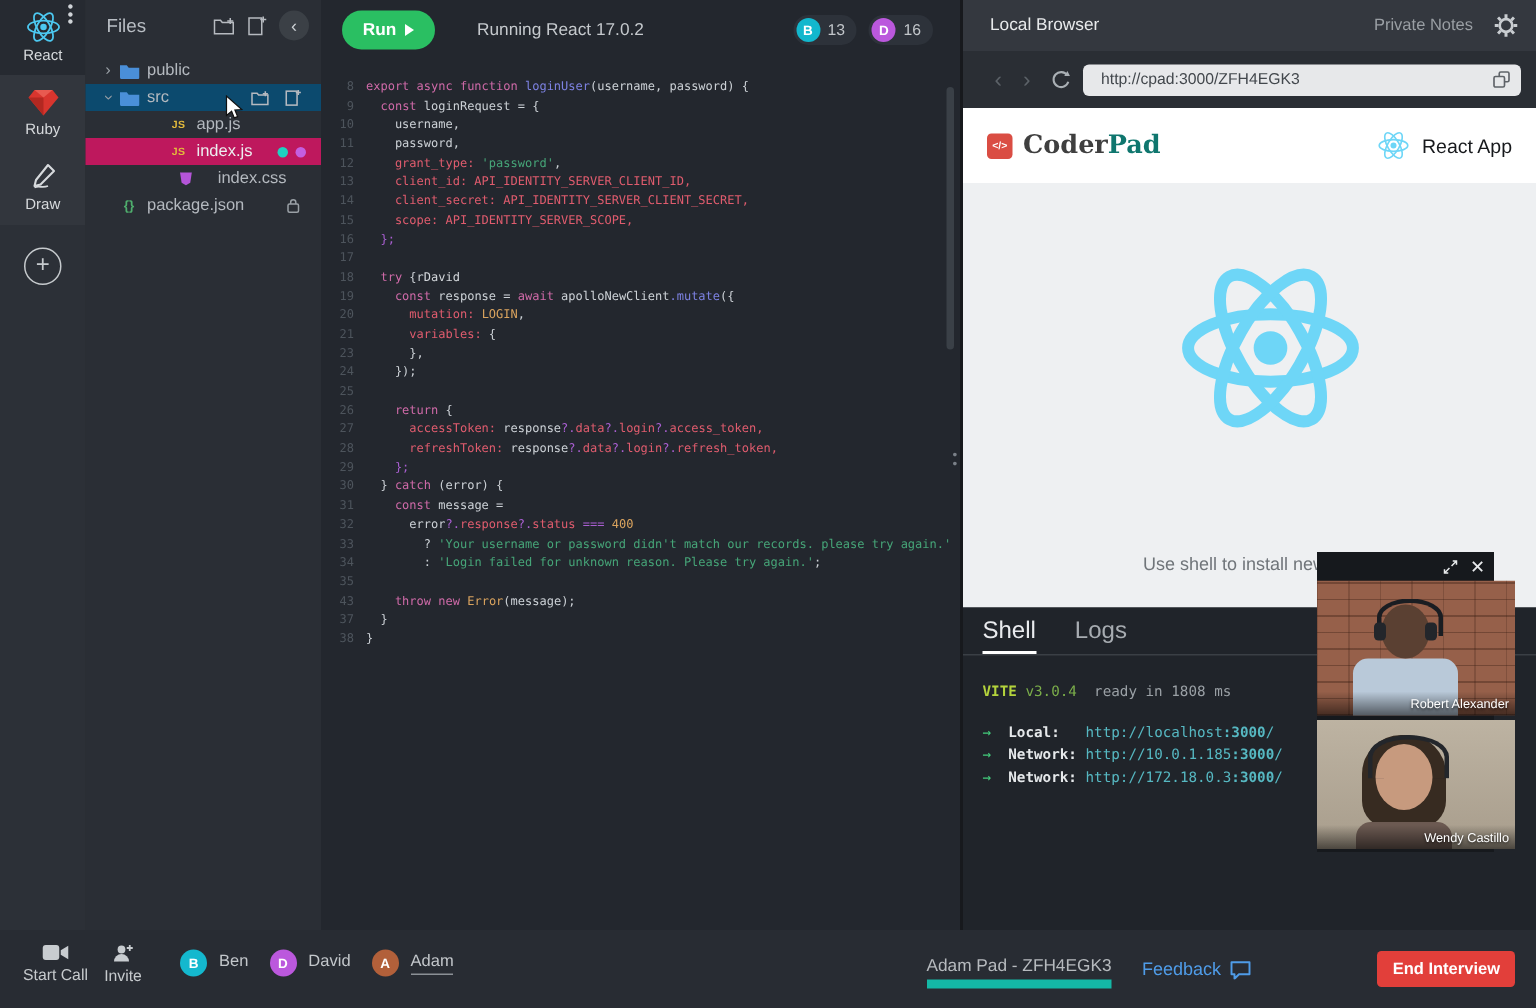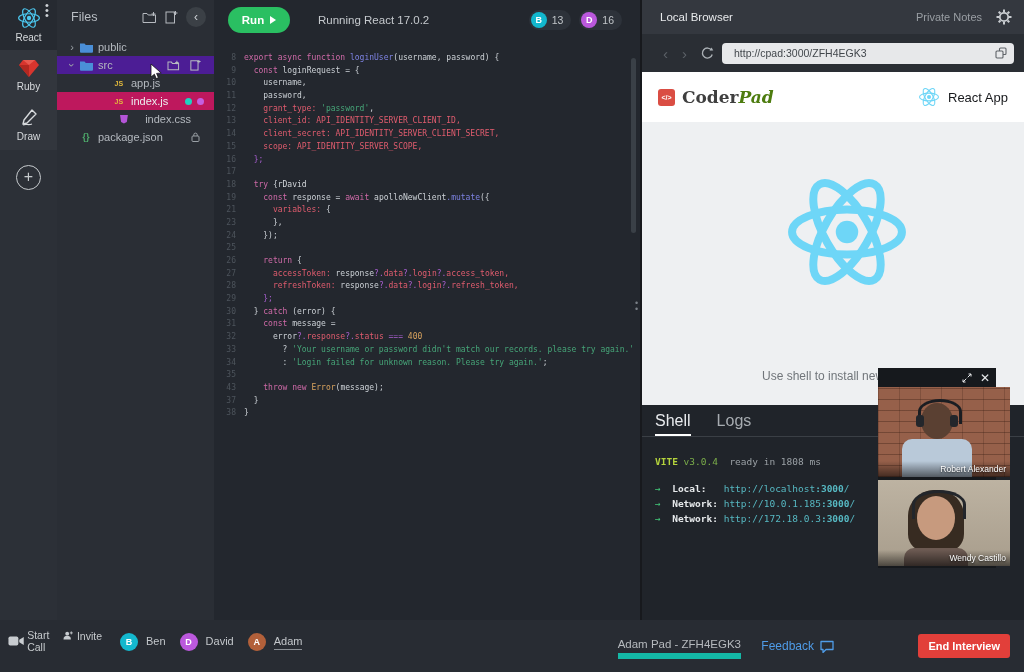--- a/index.html
+++ b/index.html
@@ -17,21 +17,21 @@
     color:#c6cacd;font-size:16px;line-height:22px;text-align:center;cursor:pointer;}
   
   .files{position:absolute;left:57px;top:0;width:157px;height:620px;background:#2a2e35;}
   .files-head{display:flex;align-items:center;height:34px;padding:0 8px 0 14px;}
   .files-title{flex:1;font-size:12.5px;color:#b9bec4;}
   .icon-btn{width:18px;height:18px;display:flex;align-items:center;justify-content:center;margin-left:4px;cursor:pointer;}
   .collapse-btn{width:20px;height:20px;border-radius:50%;background:#3b4046;color:#ced2d6;font-size:12px;
     display:flex;align-items:center;justify-content:center;margin-left:6px;cursor:pointer;}
   .tree{margin-top:4px;}
   .trow{position:relative;display:flex;align-items:center;height:18px;font-size:11px;color:#b4b9bf;cursor:pointer;}
-  .trow.hl{background:#4c1d95;}
+  .trow.hl{background:#0c4a6e;}
   .trow.sel{background:#be185d;color:#eceef0;justify-content:space-between;}
   .chev{width:10px;text-align:center;color:#9aa0a6;font-size:11px;display:inline-block;}
   .chev.down{transform:rotate(90deg);}
   .js-badge{color:#e2b93c;font-size:7px;font-weight:bold;letter-spacing:.2px;}
   .json-badge{color:#4fae6d;font-size:9px;font-weight:bold;}
   .css-badge{width:8px;height:9px;background:#b455d8;clip-path:polygon(0 0,100% 0,86% 82%,50% 100%,14% 82%);}
   .dot{width:7px;height:7px;border-radius:50%;margin-left:5px;}
   .trow .spacer{flex:1;}
   
   .editor{position:absolute;left:214px;top:0;width:426px;height:620px;background:#23272e;overflow:hidden;}
@@ -60,21 +60,21 @@
   .rp-nav{position:absolute;left:0;top:34px;right:0;height:38px;background:#2a2e34;display:flex;align-items:center;padding:0 10px 0 14px;box-sizing:border-box;}
   .nav-chev{color:#5c6268;font-size:15px;margin:0 7px;cursor:pointer;}
   .url-bar{flex:1;height:21px;background:#e7e8ea;border-radius:4px;margin-left:8px;display:flex;align-items:center;
     padding:0 7px 0 12px;font-size:10.5px;color:#42474c;cursor:text;}
   .url-text{flex:1;}
   .rp-brand{position:absolute;left:0;top:72px;right:0;height:50px;background:#ffffff;display:flex;align-items:center;padding:0 16px;box-sizing:border-box;}
   .brand-left{display:flex;align-items:center;gap:7px;flex:1;}
   .cp-logo{width:17px;height:17px;background:#da4d43;border-radius:3px;color:#fff;font-size:7px;font-weight:bold;
     display:flex;align-items:center;justify-content:center;}
   .cp-word{font-family:"DejaVu Serif",serif;font-weight:bold;font-size:17px;color:#3f3f3f;}
-  .cp-word .pad{color:#4d7c0f;font-style:italic;}
+  .cp-word .pad{color:#0f766e;}
   .brand-right{display:flex;align-items:center;gap:8px;color:#17191c;font-size:13px;}
   .rp-content{position:absolute;left:0;top:122px;right:0;height:283px;background:#eef0f2;overflow:hidden;}
   .big-atom{position:absolute;left:140px;top:50px;}
   .rp-hint{position:absolute;left:120px;top:247px;font-size:12px;color:#70757a;white-space:nowrap;}
   .rp-shell{position:absolute;left:0;top:405px;right:0;bottom:0;background:#20242a;}
   .sh-tabs{height:31px;border-bottom:1px solid #3a3f45;display:flex;align-items:center;padding-left:13px;gap:26px;}
   .sh-tab{font-size:16px;color:#a7acb1;position:relative;height:31px;line-height:31px;cursor:pointer;}
   .sh-tab.active{color:#e9ebee;}
   .sh-tab.active:after{content:"";position:absolute;left:0;right:0;bottom:0;height:2px;background:#fff;}
   .sh-body{padding:17px 0 0 13px;font-family:"DejaVu Sans Mono",monospace;font-size:9.5px;}
@@ -91,21 +91,21 @@
     font-size:8.5px;color:#fff;background:linear-gradient(transparent,rgba(0,0,0,.55));text-shadow:0 1px 2px rgba(0,0,0,.8);}
   .scene-brick{height:90px;background-color:#96604a;background-image:
     repeating-linear-gradient(0deg,rgba(50,25,15,.35) 0 1px,transparent 1px 11px),
     repeating-linear-gradient(90deg,rgba(50,25,15,.22) 0 1px,transparent 1px 21px);}
   .scene-room{height:86px;background:linear-gradient(180deg,#bdb3a2,#a89d8c);}
   .p-head{position:absolute;border-radius:50%;}
   .p-band{position:absolute;border:3px solid #1a1d22;border-bottom:none;border-radius:50% 50% 0 0;}
   .p-shirt{position:absolute;border-radius:10px 10px 0 0;}
   
   .bottombar{position:absolute;left:0;top:620px;width:1024px;height:52px;background:#282c33;}
-  .bb-item{position:absolute;display:flex;align-items:center;gap:3px;color:#c6cacd;font-size:10.5px;cursor:pointer;}
+  .bb-item{position:absolute;display:flex;flex-direction:column;align-items:center;gap:3px;color:#c6cacd;font-size:10.5px;cursor:pointer;}
   .bb-users{position:absolute;left:120px;top:13px;display:flex;align-items:center;gap:14px;}
   .bb-user{display:flex;align-items:center;gap:8px;cursor:pointer;}
   .av{width:18px;height:18px;border-radius:50%;color:#fff;font-size:9px;font-weight:bold;display:flex;align-items:center;justify-content:center;}
   .uname{font-size:11px;color:#c3c7cb;padding-bottom:2px;}
   .uname.current{border-bottom:1px solid #8b9096;}
   .pad-title{position:absolute;right:283px;top:18px;font-size:11.5px;color:#b6babe;border-bottom:6px solid #14b8a6;padding-bottom:3px;cursor:text;}
   .feedback{position:absolute;right:190px;top:19px;display:flex;align-items:center;gap:6px;color:#4f9ce8;font-size:12px;cursor:pointer;}
   .end-btn{position:absolute;right:14px;top:14px;height:24px;padding:0 10px;background:#e23f3a;border-radius:3px;
     color:#fff;font-size:11px;font-weight:bold;display:flex;align-items:center;cursor:pointer;}
   .cursor-svg{position:absolute;left:150px;top:63px;z-index:50;pointer-events:none;}
@@ -270,20 +270,21 @@
         <div class="code-row"><span class="gut">10</span><span class="cline"><span class="tk-txt">    username,</span></span></div>
         <div class="code-row"><span class="gut">11</span><span class="cline"><span class="tk-txt">    password,</span></span></div>
         <div class="code-row"><span class="gut">12</span><span class="cline"><span class="tk-txt">    </span><span class="tk-prop">grant_type:</span><span class="tk-txt"> </span><span class="tk-str">'password'</span><span class="tk-txt">,</span></span></div>
         <div class="code-row"><span class="gut">13</span><span class="cline"><span class="tk-txt">    </span><span class="tk-prop">client_id: API_IDENTITY_SERVER_CLIENT_ID,</span></span></div>
         <div class="code-row"><span class="gut">14</span><span class="cline"><span class="tk-txt">    </span><span class="tk-prop">client_secret: API_IDENTITY_SERVER_CLIENT_SECRET,</span></span></div>
         <div class="code-row"><span class="gut">15</span><span class="cline"><span class="tk-txt">    </span><span class="tk-prop">scope: API_IDENTITY_SERVER_SCOPE,</span></span></div>
         <div class="code-row"><span class="gut">16</span><span class="cline"><span class="tk-op">  };</span></span></div>
         <div class="code-row"><span class="gut">17</span><span class="cline"></span></div>
         <div class="code-row"><span class="gut">18</span><span class="cline"><span class="tk-txt">  </span><span class="tk-kw">try</span><span class="tk-txt"> {r</span><span class="tk-tag">David</span></span></div>
         <div class="code-row"><span class="gut">19</span><span class="cline"><span class="tk-txt">    </span><span class="tk-kw">const</span><span class="tk-txt"> response = </span><span class="tk-kw">await</span><span class="tk-txt"> apolloNewClient</span><span class="tk-fn">.mutate</span><span class="tk-txt">({</span></span></div>
+        <div class="code-row"><span class="gut">20</span><span class="cline"><span class="tk-txt">      </span><span class="tk-prop">mutation:</span><span class="tk-txt"> </span><span class="tk-num">LOGIN</span><span class="tk-txt">,</span></span></div>
         <div class="code-row"><span class="gut">21</span><span class="cline"><span class="tk-txt">      </span><span class="tk-prop">variables:</span><span class="tk-txt"> {</span></span></div>
         <div class="code-row"><span class="gut">23</span><span class="cline"><span class="tk-txt">      },</span></span></div>
         <div class="code-row"><span class="gut">24</span><span class="cline"><span class="tk-txt">    });</span></span></div>
         <div class="code-row"><span class="gut">25</span><span class="cline"></span></div>
         <div class="code-row"><span class="gut">26</span><span class="cline"><span class="tk-txt">    </span><span class="tk-kw">return</span><span class="tk-txt"> {</span></span></div>
         <div class="code-row"><span class="gut">27</span><span class="cline"><span class="tk-txt">      </span><span class="tk-prop">accessToken:</span><span class="tk-txt"> response</span><span class="tk-op">?.</span><span class="tk-prop">data</span><span class="tk-op">?.</span><span class="tk-prop">login</span><span class="tk-op">?.</span><span class="tk-prop">access_token,</span></span></div>
         <div class="code-row"><span class="gut">28</span><span class="cline"><span class="tk-txt">      </span><span class="tk-prop">refreshToken:</span><span class="tk-txt"> response</span><span class="tk-op">?.</span><span class="tk-prop">data</span><span class="tk-op">?.</span><span class="tk-prop">login</span><span class="tk-op">?.</span><span class="tk-prop">refresh_token,</span></span></div>
         <div class="code-row"><span class="gut">29</span><span class="cline"><span class="tk-op">    };</span></span></div>
         <div class="code-row"><span class="gut">30</span><span class="cline"><span class="tk-txt">  } </span><span class="tk-kw">catch</span><span class="tk-txt"> (error) {</span></span></div>
         <div class="code-row"><span class="gut">31</span><span class="cline"><span class="tk-txt">    </span><span class="tk-kw">const</span><span class="tk-txt"> message =</span></span></div>

